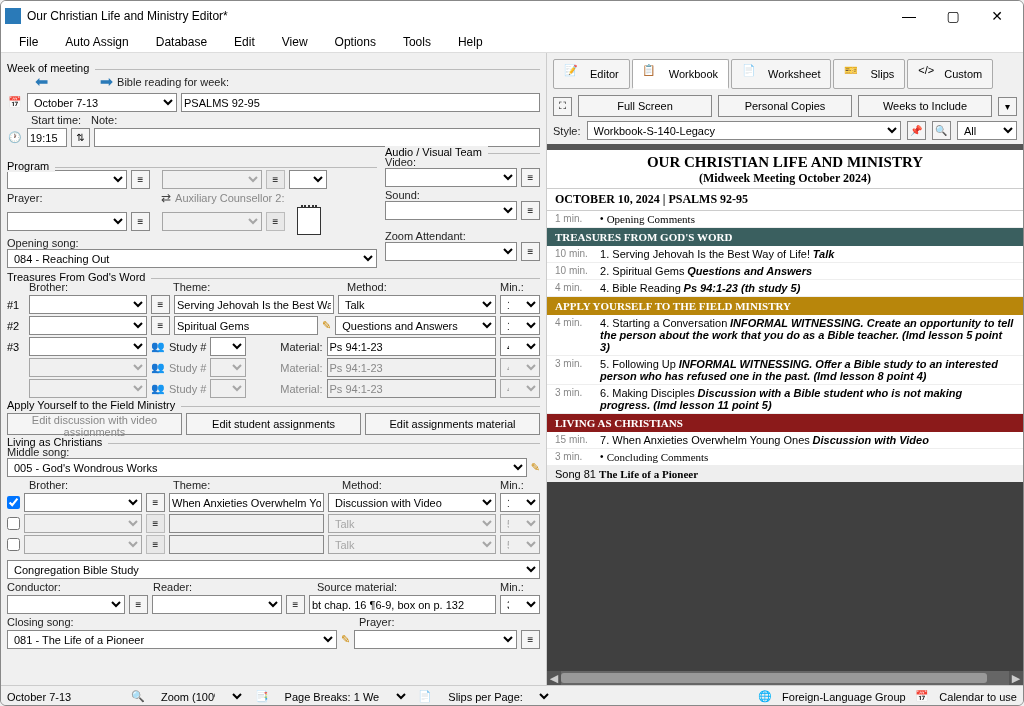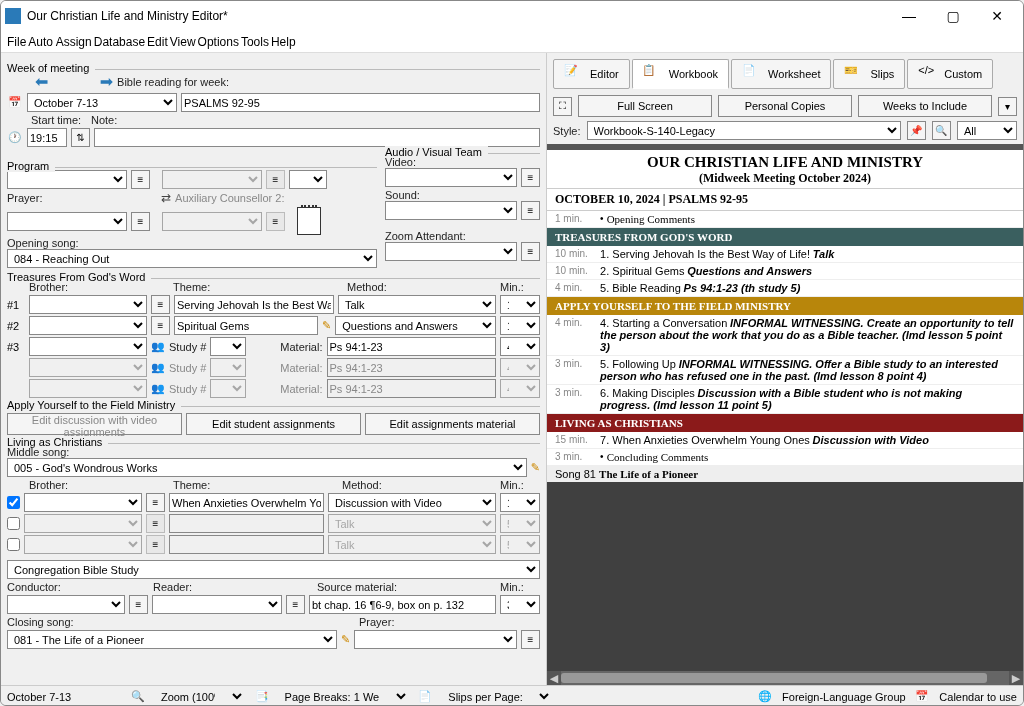--- a/index.html
+++ b/index.html
@@ -1,21 +1,21 @@
 <!DOCTYPE html>
 <html><head>
 <meta charset="utf-8">
 <style>
 * { box-sizing: border-box; margin: 0; padding: 0; font-family: "Segoe UI", Tahoma, sans-serif; font-size: 11px; }
 body { background: #f0f0f0; width: 1024px; height: 706px; overflow: hidden; border: 1px solid #888; border-radius: 6px; }
 .titlebar { height: 30px; display: flex; align-items: center; padding: 0 4px; background: #fff; }
 .titlebar-icon { width: 16px; height: 16px; background: #2a7ab8; margin-right: 6px; }
 .titlebar-text { flex: 1; font-size: 12px; }
 .winbtn { width: 44px; height: 30px; display: flex; align-items: center; justify-content: center; font-size: 14px; }
-.menubar { height: 22px; display: flex; align-items: center; background: #fff; border-bottom: 1px solid #ddd; padding: 0 6px; gap: 2px; }
+.menubar { height: 22px; display: flex; align-items: center; background: #fff; border-bottom: 1px solid #ddd; padding: 0 18px; gap: 27px; }
 .menuitem { font-size: 12px; }
 .content { display: flex; height: calc(706px - 30px - 22px - 22px); }
 .left { width: 545px; padding: 8px 6px 6px 6px; overflow: hidden; }
 .right { flex: 1; display: flex; flex-direction: column; border-left: 1px solid #ccc; }
 .group { border-top: 1px solid #bbb; margin-top: 4px; padding-top: 2px; position: relative; }
 .group > .group-title { position: absolute; top: -8px; left: 0; background: #f0f0f0; padding-right: 6px; font-size: 11px; }
 .row { display: flex; align-items: center; gap: 4px; margin-bottom: 2px; }
 label.small { font-size: 11px; color: #222; }
 select, input[type=text] { height: 19px; border: 1px solid #888; background: #fff; font-size: 11px; padding: 0 2px; }
 select { padding-right: 14px; }
@@ -349,21 +349,21 @@
   <div class="preview">
     <div class="page">
       <div class="page-hdr"></div>
       <div class="page-title">OUR CHRISTIAN LIFE AND MINISTRY</div>
       <div class="page-sub">(Midweek Meeting October 2024)</div>
       <div class="page-date">OCTOBER 10, 2024 | PSALMS 92-95</div>
       <div class="item-row"><span class="min">1 min.</span>&nbsp;<span class="bullet">•</span>&nbsp;<span class="txt">Opening Comments</span></div>
       <div class="section-bar sec-treasures">TREASURES FROM GOD'S WORD</div>
       <div class="item-row"><span class="min">10 min.</span>&nbsp;<span class="txt"><span>1. Serving Jehovah Is the Best Way of Life!</span> <b><i>Talk</i></b></span></div>
       <div class="item-row"><span class="min">10 min.</span>&nbsp;<span class="txt"><span>2. Spiritual Gems</span> <b><i>Questions and Answers</i></b></span></div>
-      <div class="item-row"><span class="min">4 min.</span>&nbsp;<span class="txt"><span>5. Bible Reading</span> <b><i>Ps 94:1-23 (th study 5)</i></b></span></div>
+      <div class="item-row"><span class="min">4 min.</span>&nbsp;<span class="txt"><span>4. Bible Reading</span> <b><i>Ps 94:1-23 (th study 5)</i></b></span></div>
       <div class="section-bar sec-apply">APPLY YOURSELF TO THE FIELD MINISTRY</div>
       <div class="item-row"><span class="min">4 min.</span>&nbsp;<span class="txt"><span>4. Starting a Conversation</span> <b><i>INFORMAL WITNESSING. Create an opportunity to tell the person about the work that you do as a Bible teacher. (lmd lesson 5 point 3)</i></b></span></div>
       <div class="item-row"><span class="min">3 min.</span>&nbsp;<span class="txt"><span>5. Following Up</span> <b><i>INFORMAL WITNESSING. Offer a Bible study to an interested person who has refused one in the past. (lmd lesson 8 point 4)</i></b></span></div>
       <div class="item-row"><span class="min">3 min.</span>&nbsp;<span class="txt"><span>6. Making Disciples</span> <b><i>Discussion with a Bible student who is not making progress. (lmd lesson 11 point 5)</i></b></span></div>
       <div class="section-bar sec-living">LIVING AS CHRISTIANS</div>
       <div class="item-row"><span class="min">15 min.</span>&nbsp;<span class="txt"><span>7. When Anxieties Overwhelm Young Ones</span> <b><i>Discussion with Video</i></b></span></div>
       <div class="item-row"><span class="min">3 min.</span>&nbsp;<span class="bullet">•</span>&nbsp;<span class="txt">Concluding Comments</span></div>
       <div class="song-row" style="background:#eee;"><span>Song 81</span> <b>The Life of a Pioneer</b></div>
     </div>
     <div class="scrollh">

